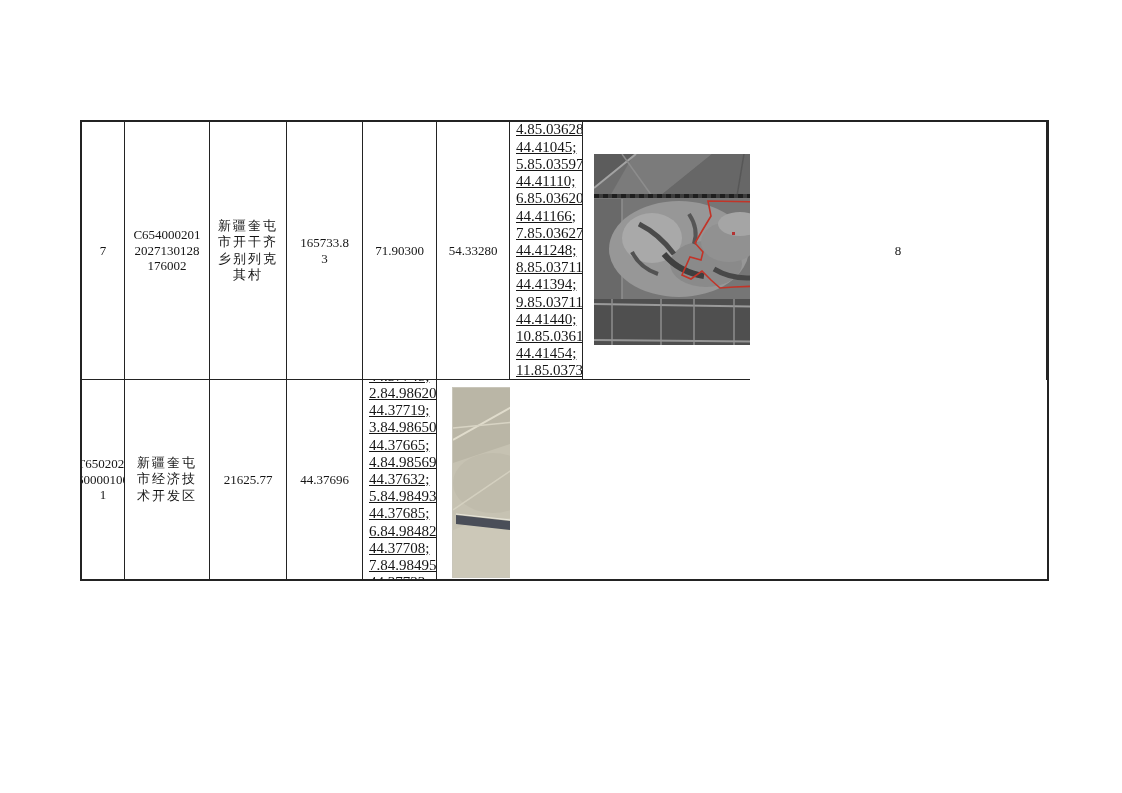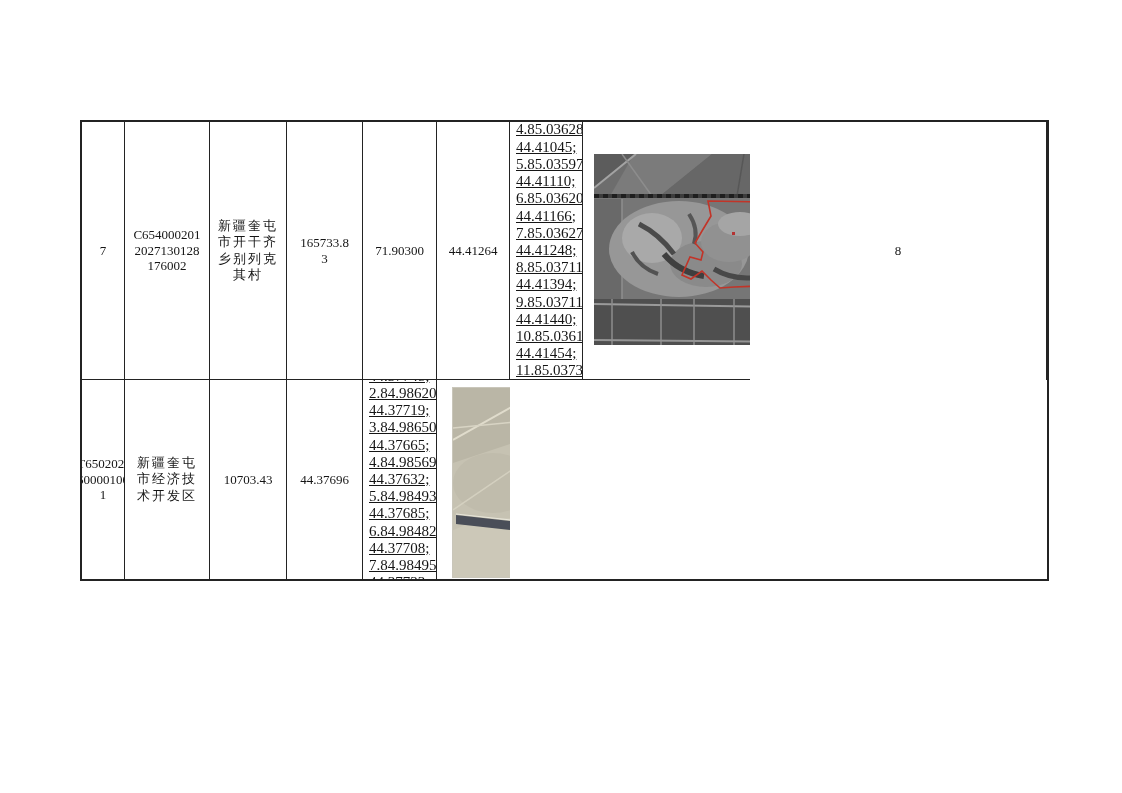--- a/index.html
+++ b/index.html
@@ -54,21 +54,21 @@
   <div class="cell cjk">新疆奎屯
 市开干齐
 乡别列克
 其村</div>
 
   <div class="cell">165733.8
 3</div>
 
   <div class="cell">71.90300</div>
 
-  <div class="cell">44.41264</div>
+  <div class="cell">54.33280</div>
 
   <div class="cell coords-cell">
     <div class="coords-header">（序号.经度，纬度；）</div>
     <div class="coords-lines">1.85.04054, 44.41058;
 2.85.03960, 44.41069;
 3.85.03811, 44.41037;
 4.85.03628, 44.41045;
 5.85.03597, 44.41110;
 6.85.03620, 44.41166;
 7.85.03627, 44.41248;
@@ -155,21 +155,21 @@
 
   <div class="cell r-last">CT65020220
 1600001000
 1</div>
 
 
   <div class="cell cjk r-last">新疆奎屯
 市经济技
 术开发区</div>
 
-  <div class="cell r-last">10703.43</div>
+  <div class="cell r-last">21625.77</div>
 
 
   <div class="cell r-last">44.37696</div>
 
   <div class="cell coords-cell r-last">
     <div class="coords-header">（序号.经度，纬度；）</div>
     <div class="coords-lines">1.84.98592, 44.37748;
 2.84.98620, 44.37719;
 3.84.98650, 44.37665;
 4.84.98569, 44.37632;

